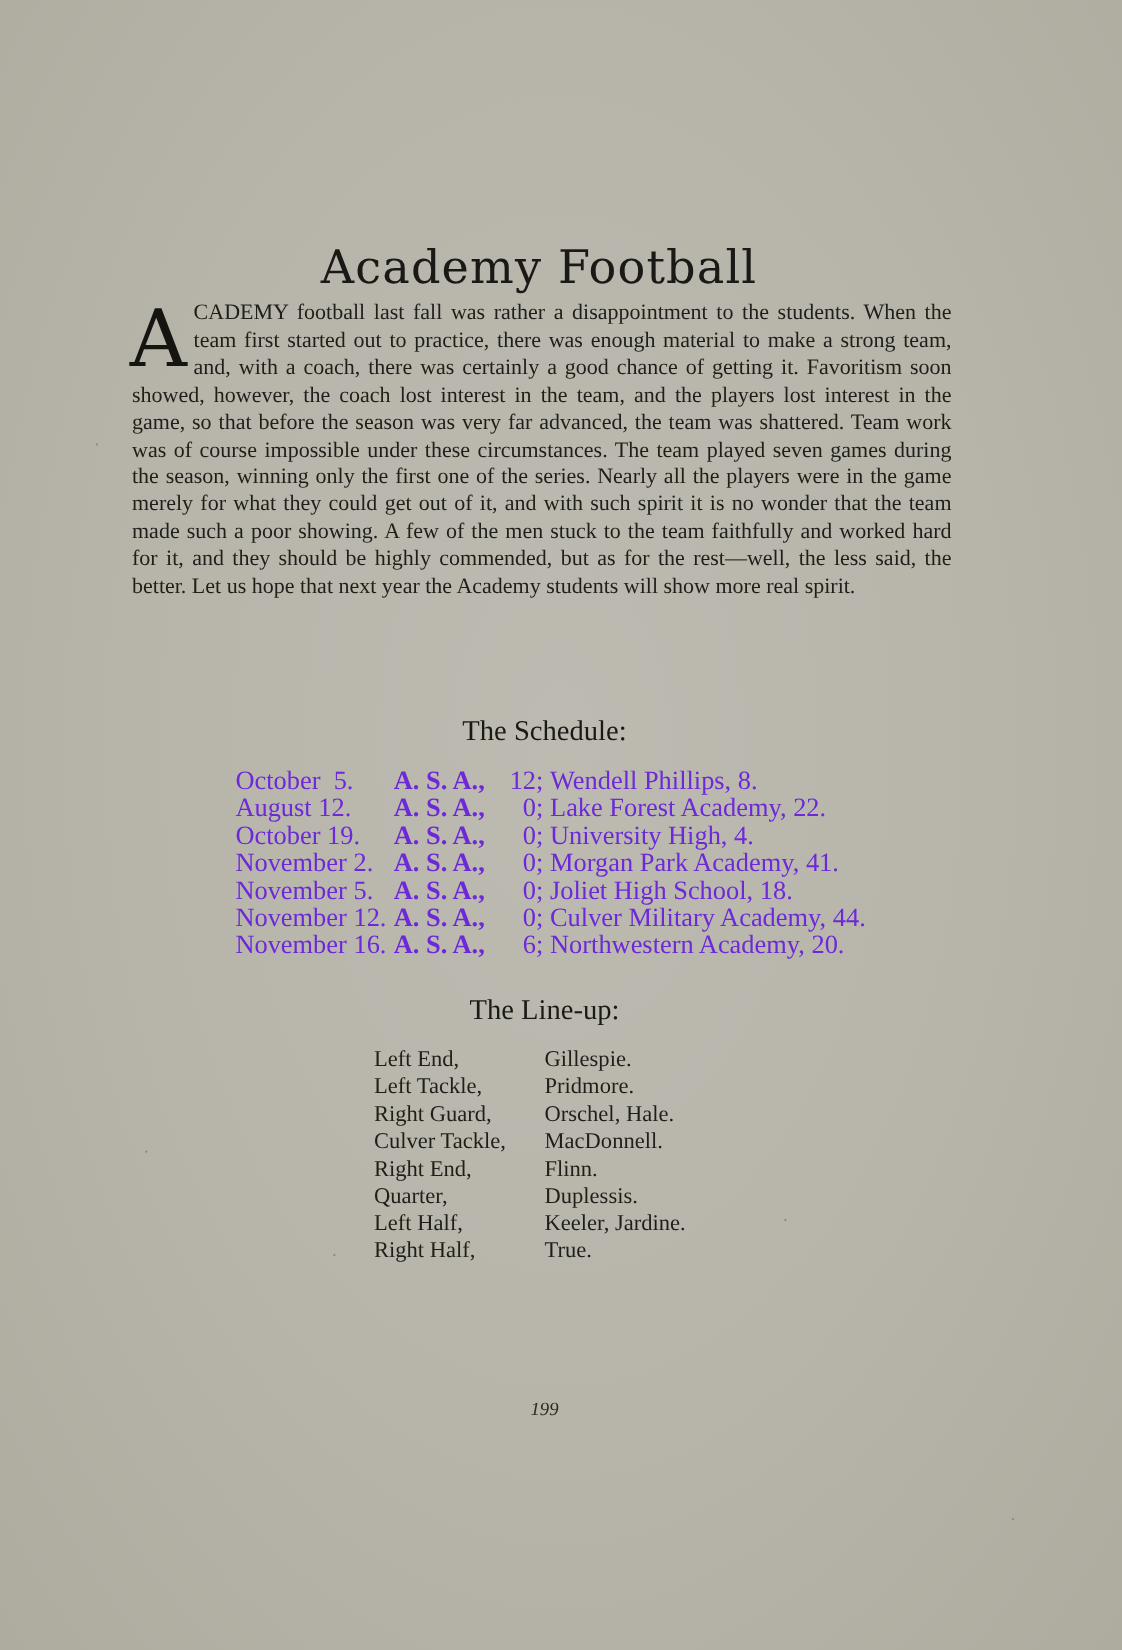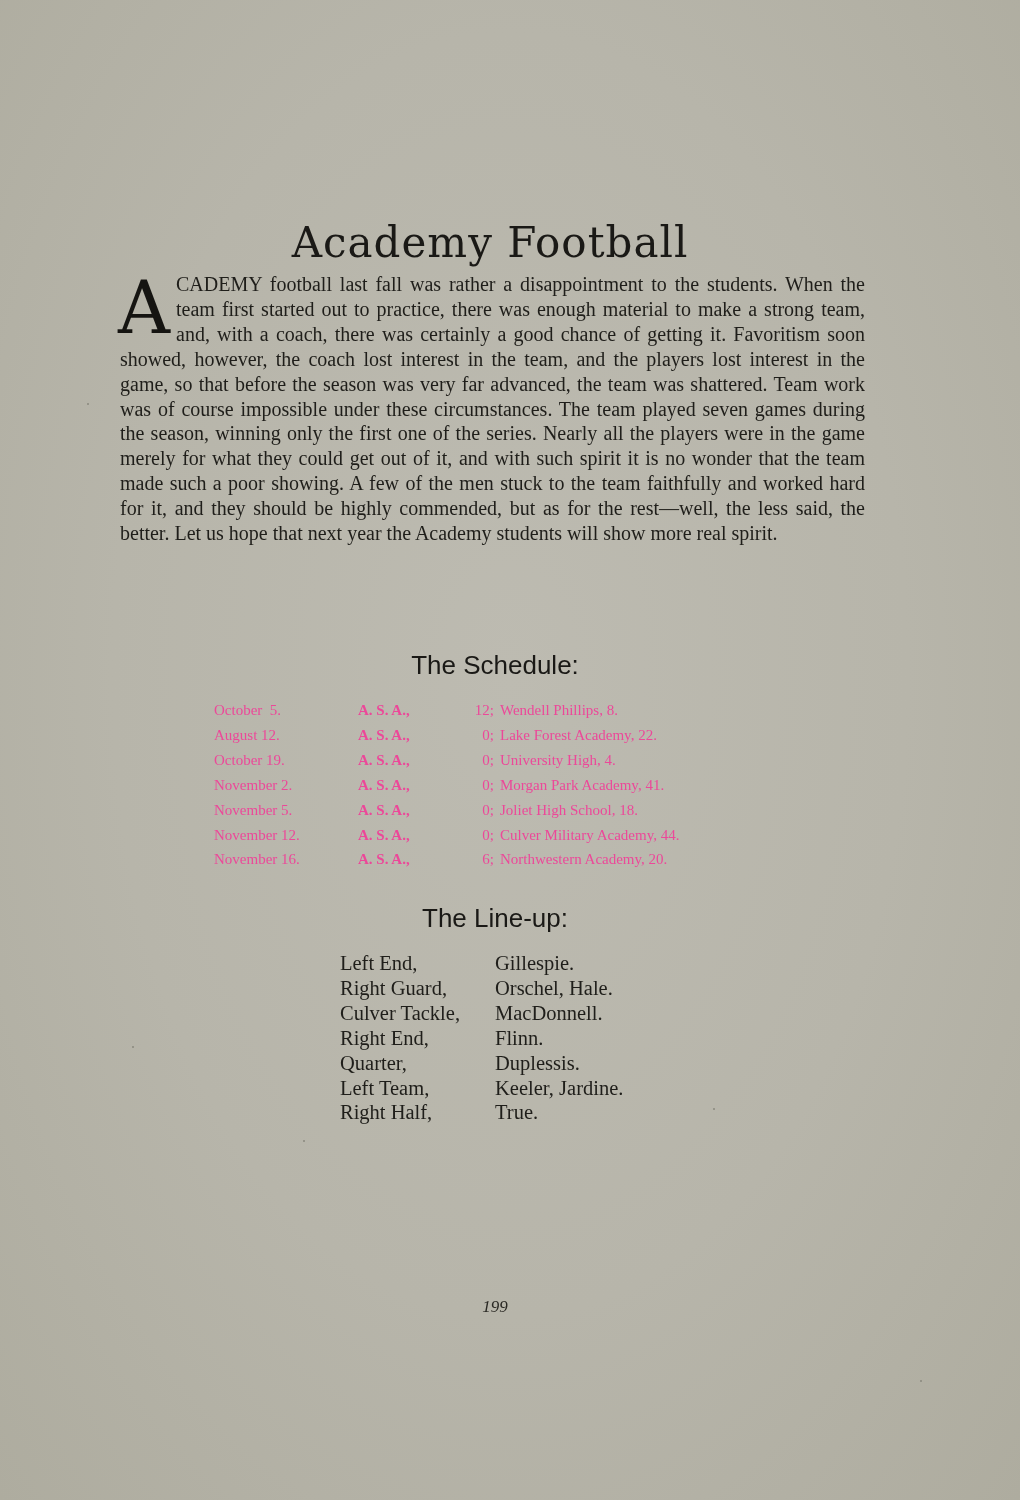--- a/index.html
+++ b/index.html
@@ -48,34 +48,34 @@
       margin-top: 6px;
       margin-right: 6px;
       margin-left: -2px;
       color: #151411;
     }
     .section-heading {
       position: absolute;
       left: 0;
       width: 990px;
       text-align: center;
-      font-family: Liberation Sans, sans-serif;
+      font-family: Liberation Serif, serif;
       font-size: 26px;
       color: #1a1916;
     }
     #schedule-heading { top: 650px; }
     #lineup-heading { top: 903px; }
 
     .schedule {
       position: absolute;
       left: 214px;
       top: 698px;
-      font-size: 15px;
+      font-size: 24px;
       line-height: 24.9px;
-      color: #ec4899;
+      color: #6d28d9;
     }
     .schedule-row {
       display: flex;
       white-space: pre;
     }
     .sched-date { width: 144px; }
     .sched-team { width: 88px; font-weight: bold; }
     .sched-score { width: 48px; text-align: right; }
     .sched-opponent { padding-left: 6px; }
 
@@ -95,21 +95,20 @@
 
     .page-number {
       position: absolute;
       left: 0;
       width: 990px;
       top: 1271px;
       text-align: center;
       font-style: italic;
       font-size: 17px;
       color: #2a2924;
-      margin-top: 26px;
     }
     .speck {
       position: absolute;
       width: 2px;
       height: 2px;
       border-radius: 1px;
       background: #8a887e;
     }
   </style>
 </head>
@@ -167,37 +166,41 @@
 </div>
 
 <div class="section-heading" id="lineup-heading">The Line-up:</div>
 
 <div class="lineup">
   <div class="lineup-row">
     <span class="lineup-position">Left End,</span>
     <span>Gillespie.</span>
   </div>
   <div class="lineup-row">
+    <span class="lineup-position">Left Tackle,</span>
+    <span>Pridmore.</span>
+  </div>
+  <div class="lineup-row">
     <span class="lineup-position">Right Guard,</span>
     <span>Orschel, Hale.</span>
   </div>
   <div class="lineup-row">
     <span class="lineup-position">Culver Tackle,</span>
     <span>MacDonnell.</span>
   </div>
   <div class="lineup-row">
     <span class="lineup-position">Right End,</span>
     <span>Flinn.</span>
   </div>
   <div class="lineup-row">
     <span class="lineup-position">Quarter,</span>
     <span>Duplessis.</span>
   </div>
   <div class="lineup-row">
-    <span class="lineup-position">Left Team,</span>
+    <span class="lineup-position">Left Half,</span>
     <span>Keeler, Jardine.</span>
   </div>
   <div class="lineup-row">
     <span class="lineup-position">Right Half,</span>
     <span>True.</span>
   </div>
 </div>
 
 <div class="page-number">199</div>
 

